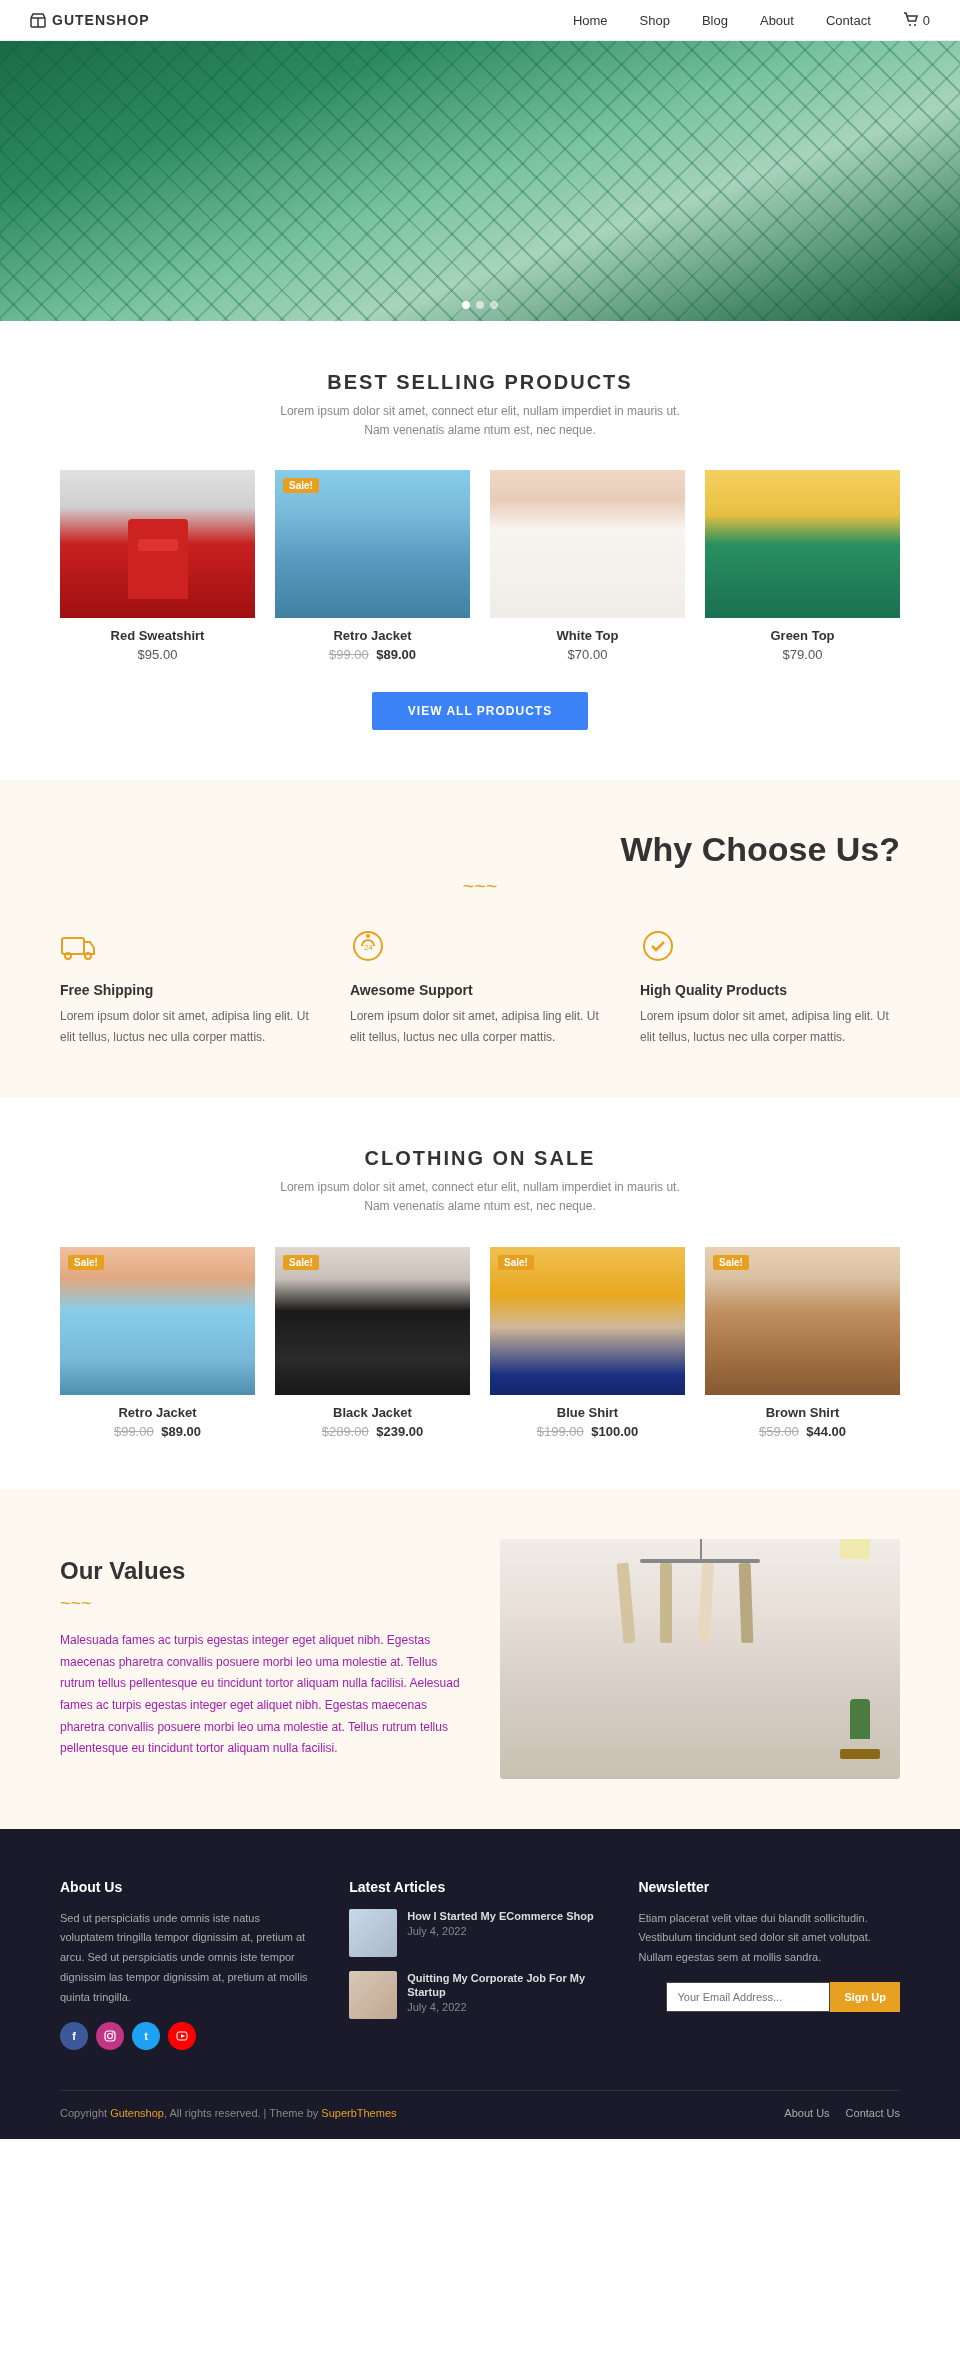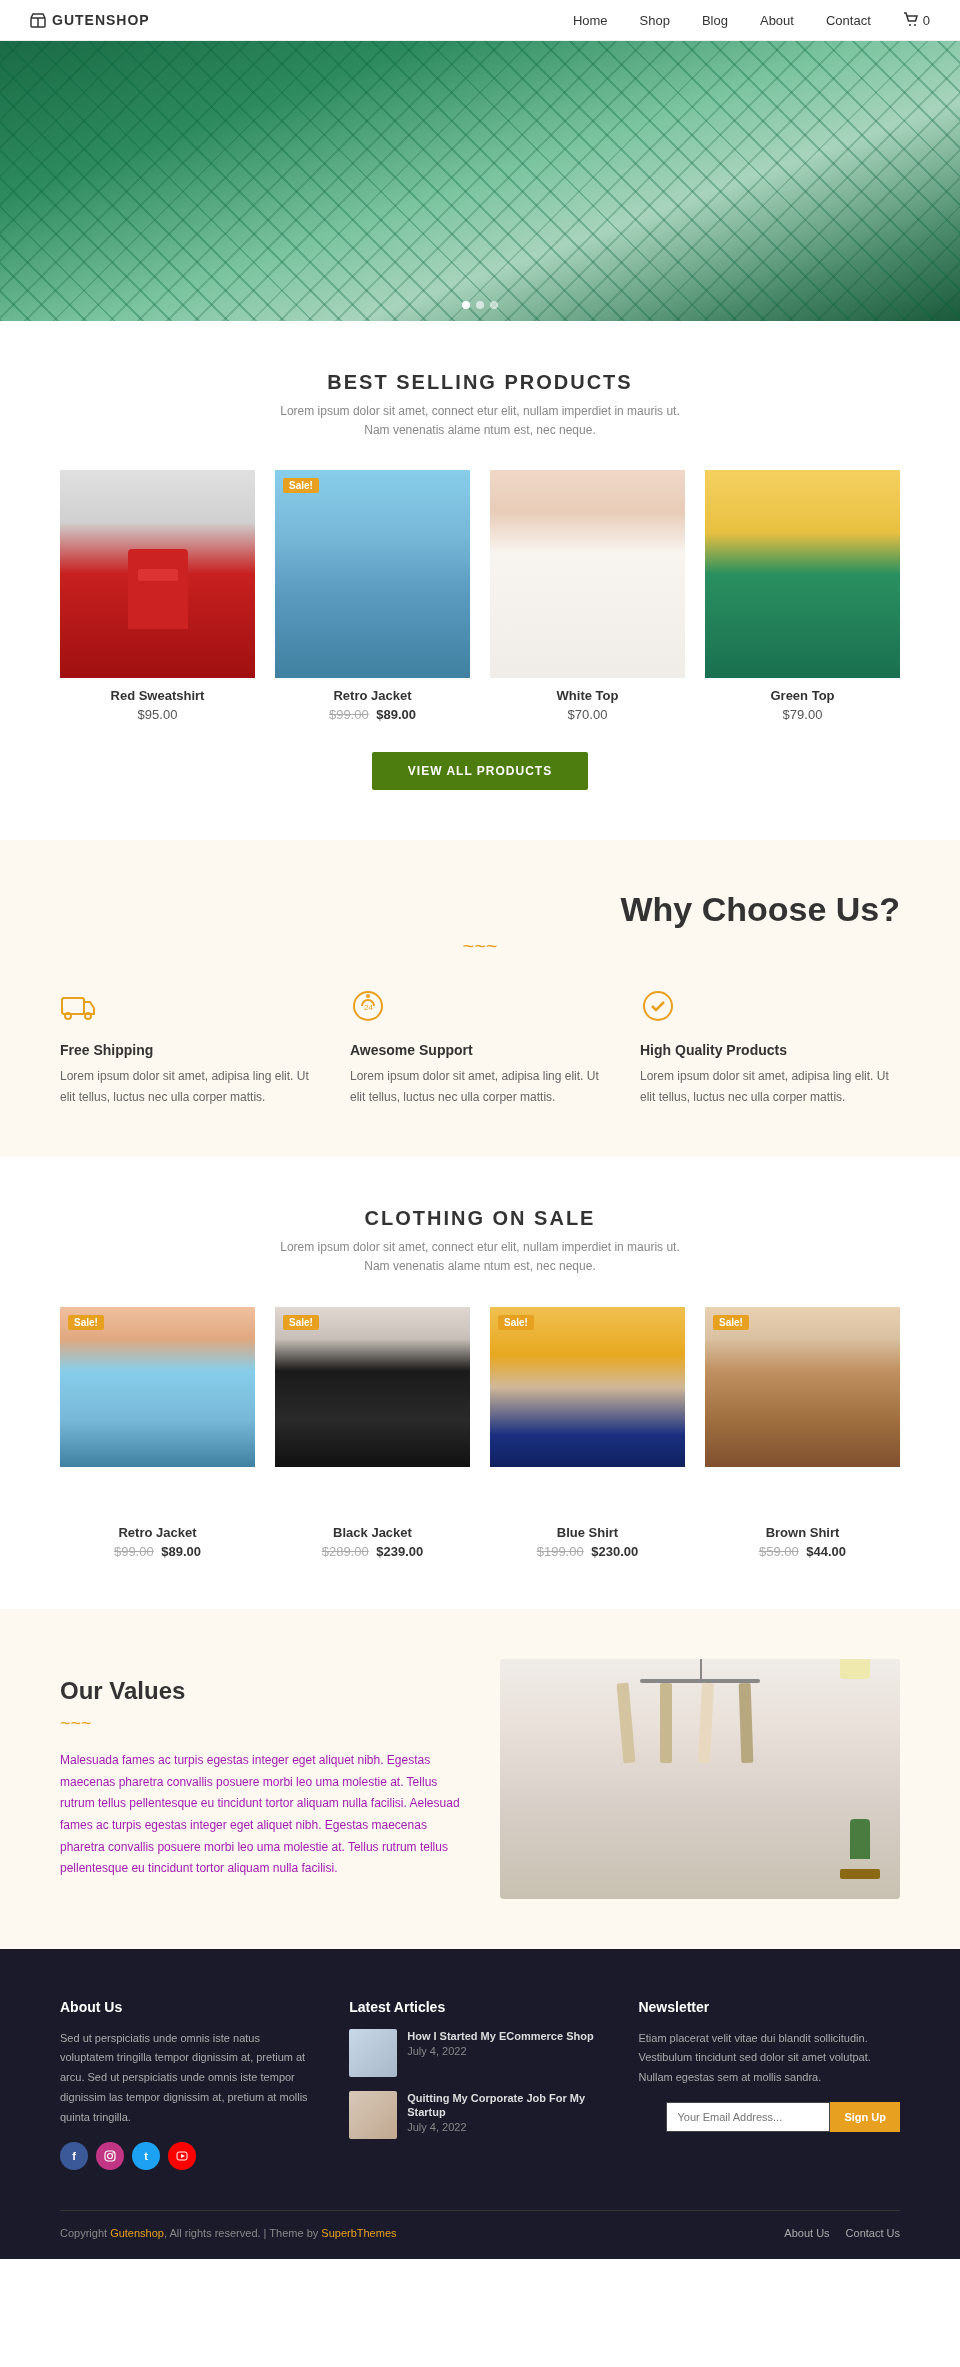--- a/index.html
+++ b/index.html
@@ -43,36 +43,36 @@
     
     section { padding: 50px 60px; }
 
     .section-title { text-align: center; font-size: 20px; font-weight: 700; letter-spacing: 2px; margin-bottom: 8px; }
     .section-sub { text-align: center; font-size: 12px; color: #888; max-width: 400px; margin: 0 auto 30px; line-height: 1.6; }
 
     
     .products-grid { display: grid; grid-template-columns: repeat(4, 1fr); gap: 20px; }
     .product-card { text-align: center; position: relative; }
     .product-img {
-      width: 100%; height: 208px; object-fit: cover; margin-bottom: 10px;
+      width: 100%; height: 148px; object-fit: cover; margin-bottom: 10px;
       overflow: hidden; position: relative;
     }
 
     .sale-badge {
       position: absolute; top: 8px; left: 8px; background: #e8a020; color: #fff;
       font-size: 10px; font-weight: bold; padding: 2px 6px; border-radius: 2px; z-index: 2;
     }
     .product-name { font-size: 13px; font-weight: 600; margin-bottom: 4px; }
     .product-price { font-size: 13px; color: #555; }
     .product-price s { color: #aaa; margin-right: 4px; }
     .product-price .new-price { color: #333; font-weight: 600; }
 
     .view-all-btn {
       display: block; margin: 30px auto 0; padding: 12px 36px;
-      background: #4d7c0f; color: #fff; border: none; cursor: pointer;
+      background: #3b82f6; color: #fff; border: none; cursor: pointer;
       font-size: 12px; font-weight: bold; letter-spacing: 1px; border-radius: 2px;
     }
 
     
     .why-section { background: #fdf8f0; }
     .why-title { font-size: 34px; font-weight: 700; text-align: right; margin-bottom: 6px; }
     .why-divider { text-align: center; margin-bottom: 30px; }
     .why-divider span { color: #e8a020; font-size: 20px; }
     .why-grid { display: grid; grid-template-columns: repeat(3, 1fr); gap: 30px; }
     .why-item { display: flex; flex-direction: column; }
@@ -312,21 +312,21 @@
     </div>
 
     <div class="product-card">
       <div class="product-img" style="position:relative;">
         <div style="width:100%;height:160px;background:linear-gradient(180deg,#f0c050 0%,#e8a820 30%,#d0b898 50%,#1a3080 80%,#102060 100%);"></div>
         <div class="sale-badge">Sale!</div>
       </div>
       <div class="product-name">Blue Shirt</div>
       <div class="product-price">
         <s>$199.00</s>
-        <span class="new-price">$230.00</span>
+        <span class="new-price">$100.00</span>
       </div>
     </div>
 
     <div class="product-card">
       <div class="product-img" style="position:relative;">
         <div style="width:100%;height:160px;background:linear-gradient(180deg,#e8d0b0 0%,#d8c0a0 20%,#c09060 40%,#a07040 70%,#805030 100%);"></div>
         <div class="sale-badge">Sale!</div>
       </div>
       <div class="product-name">Brown Shirt</div>
       <div class="product-price">

